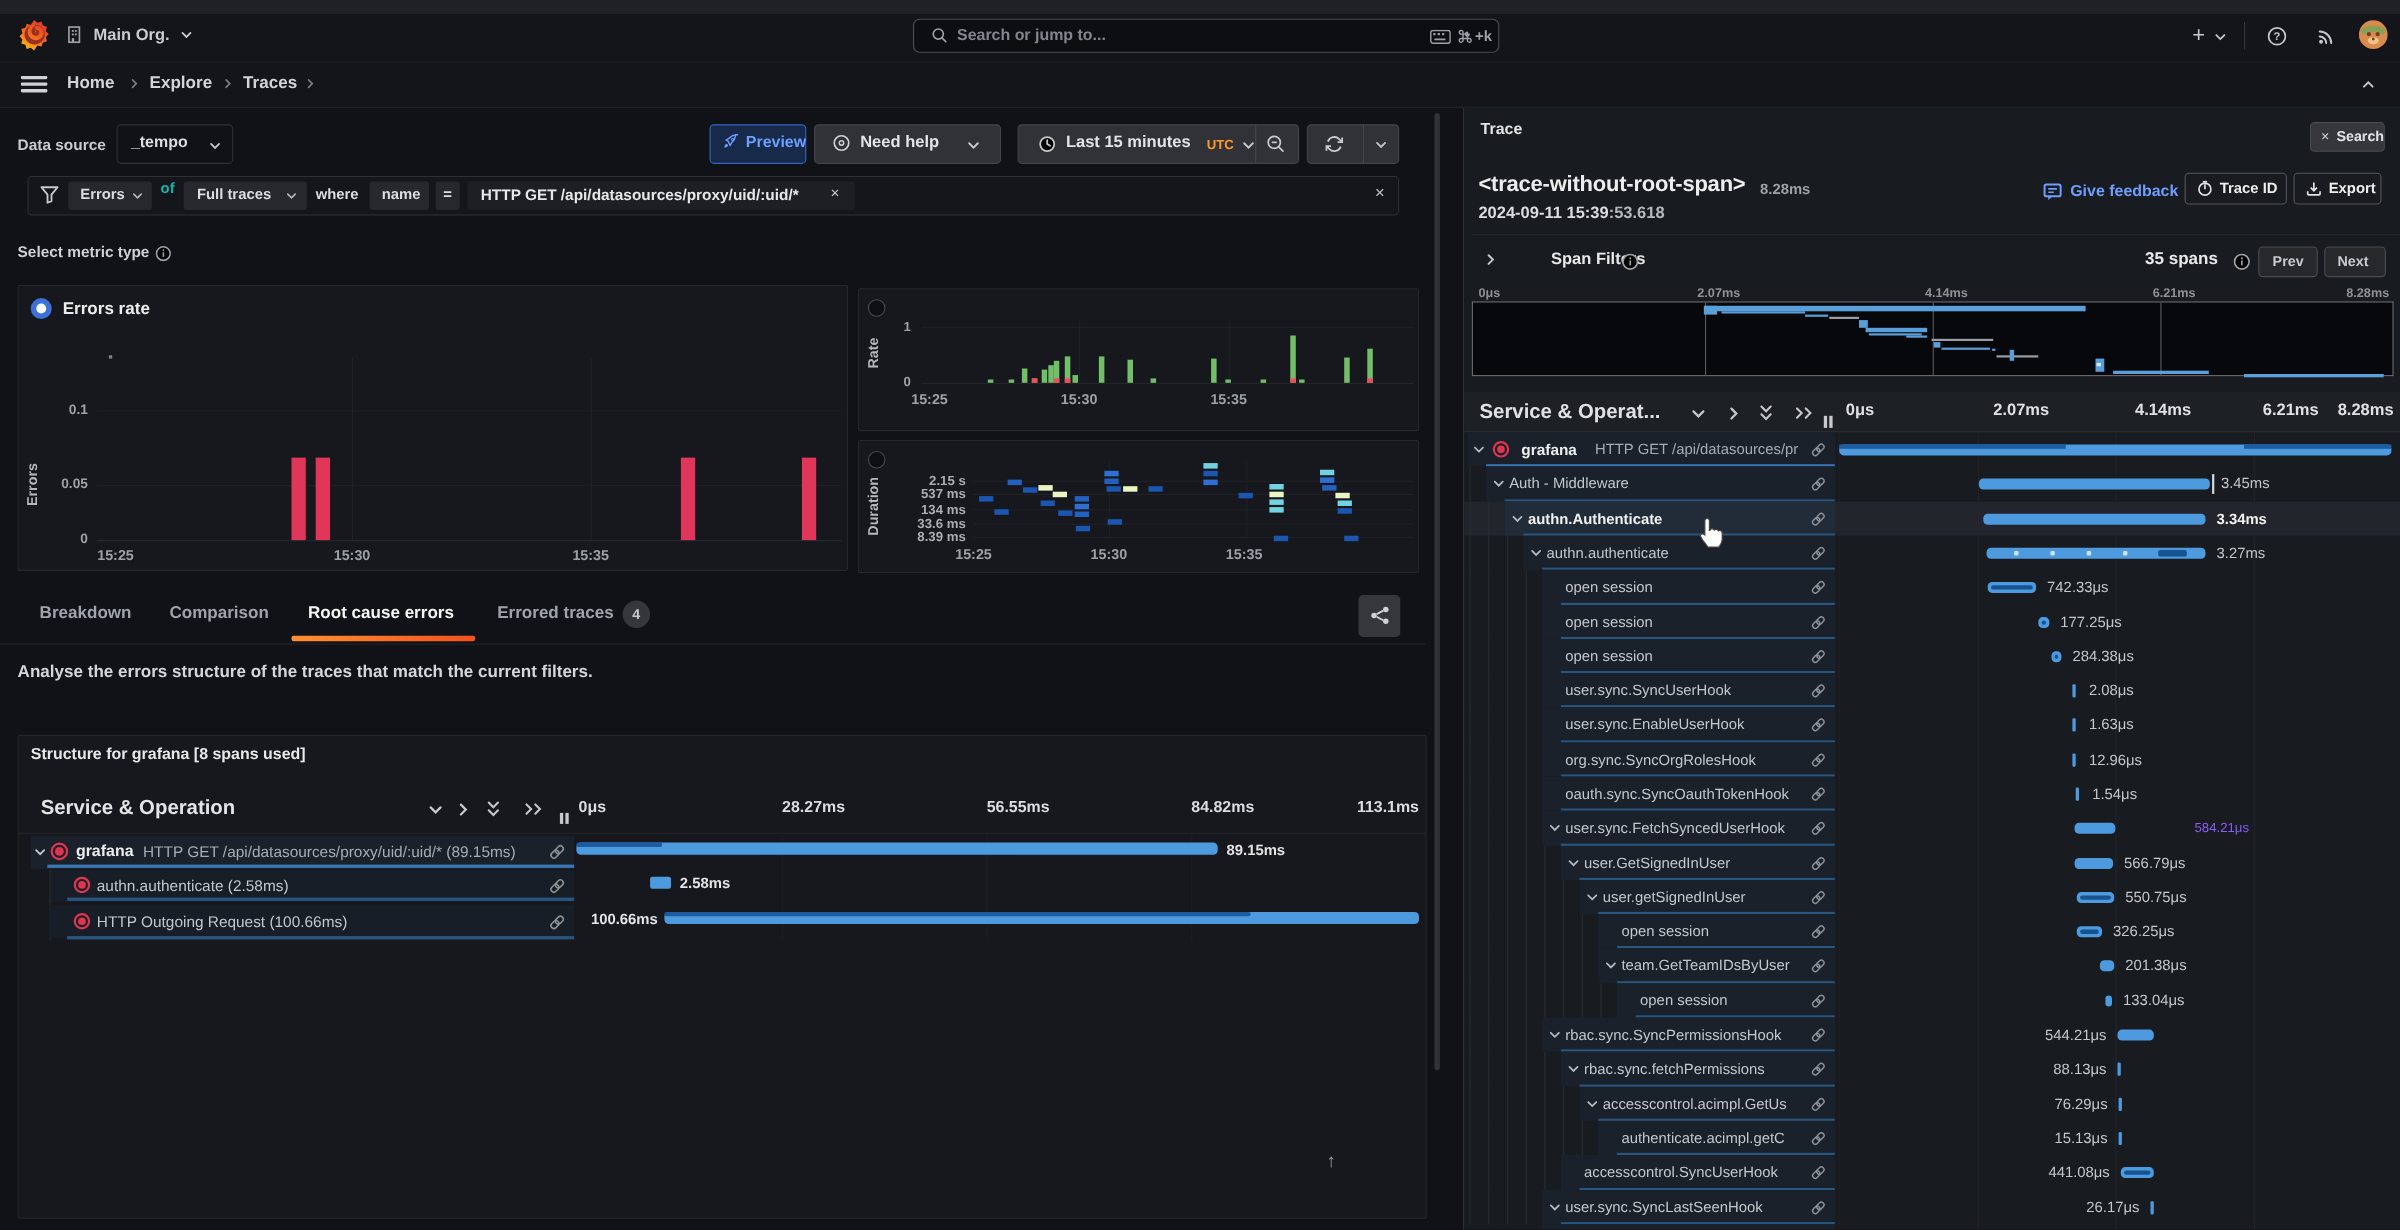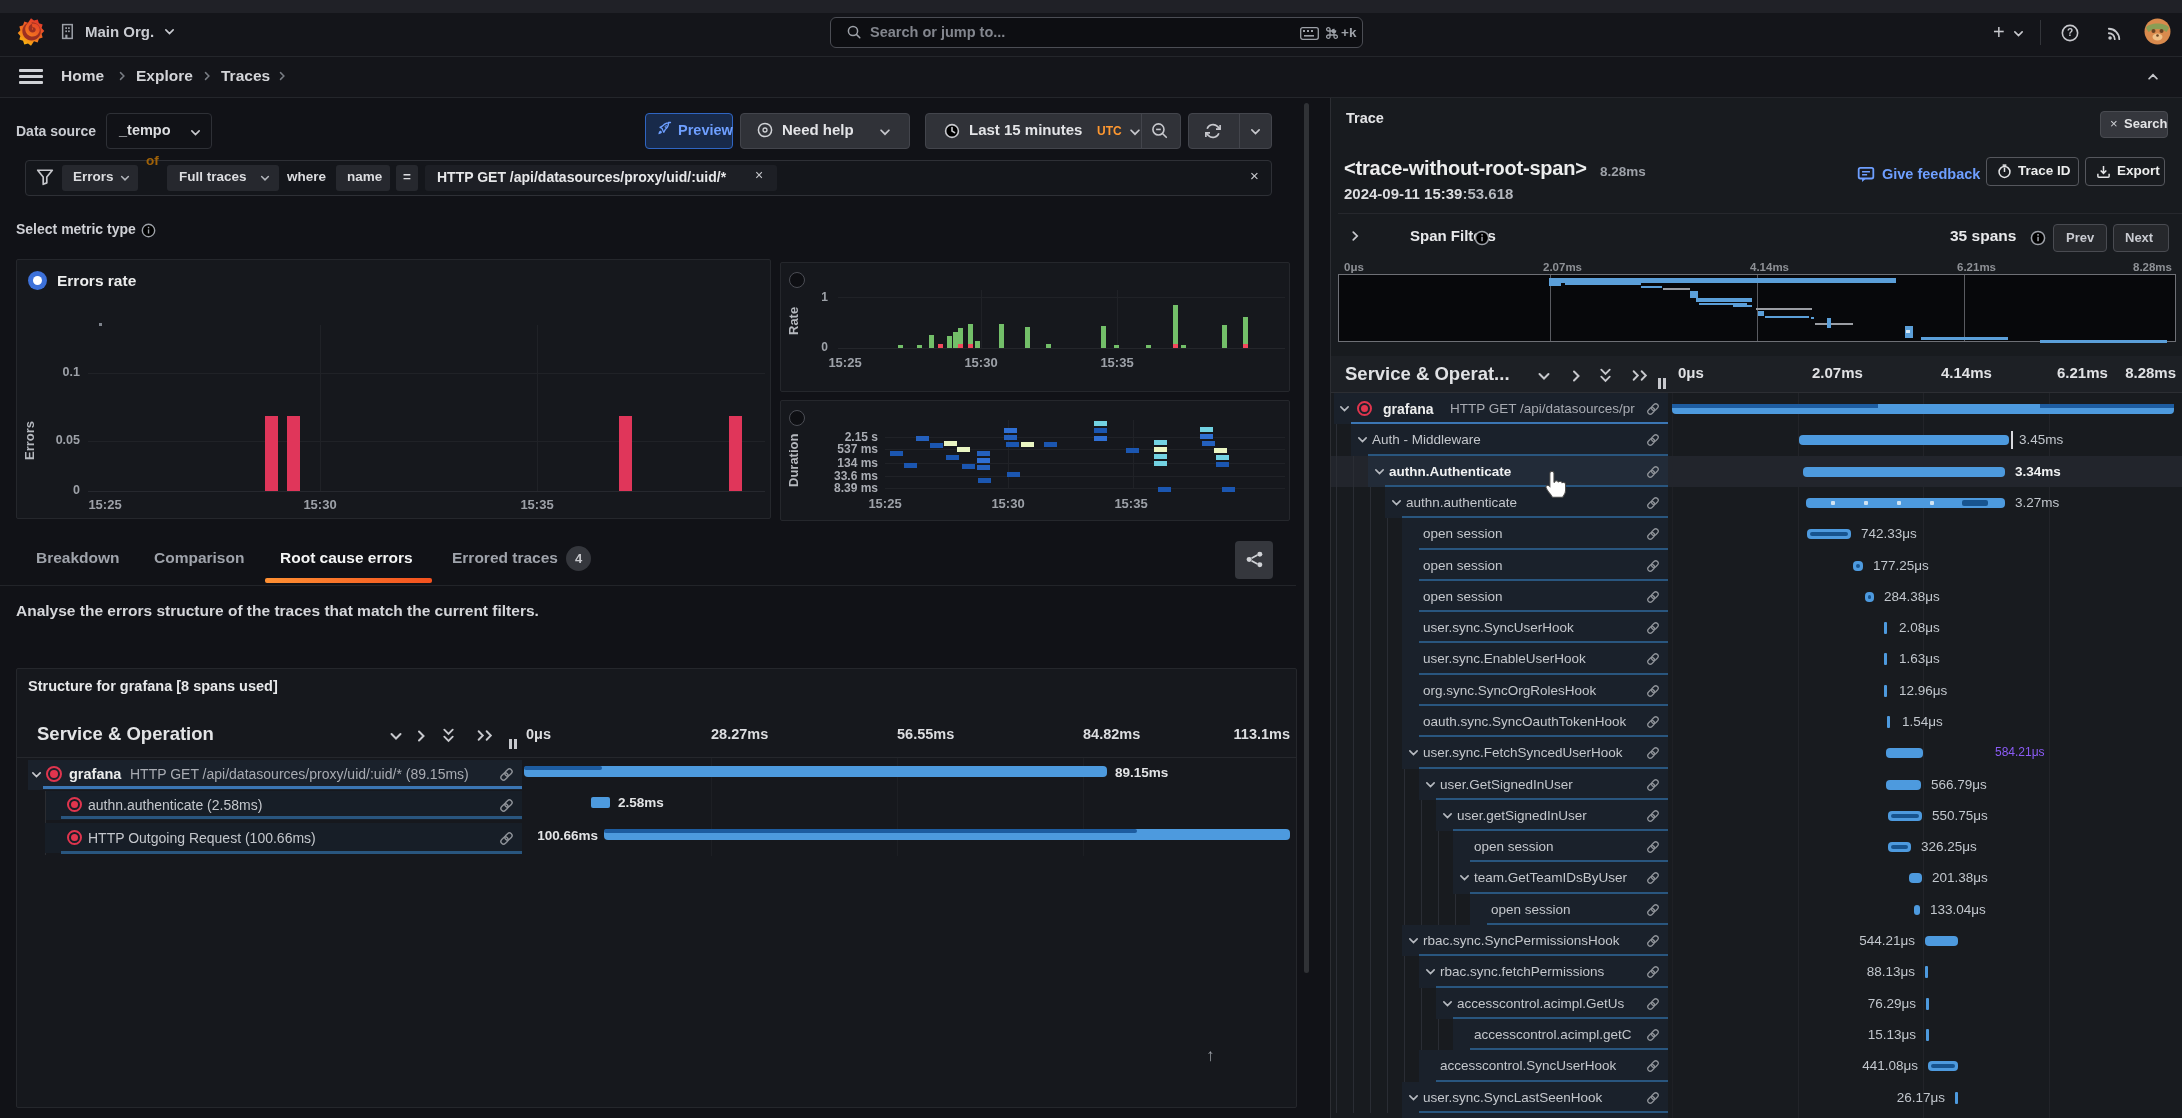--- a/index.html
+++ b/index.html
@@ -140,21 +140,21 @@
     </svg>
     <div class="abs" style="left:25px;top:160px;width:1247px;height:36px;background:#14161b;border:1px solid #2e3036;border-radius:4px"></div>
     <svg style="position:absolute;left:36px;top:168px" width="18" height="18" viewBox="0 0 16 16" fill="none">
       <path d="M1.5 2h13L9.6 8v5.2L6.4 14.5V8z" stroke="#c7c8cd" stroke-width="1.5" stroke-linejoin="round"></path>
     </svg>
     <div class="abs" style="left:62px;top:165px;width:76px;height:26px;background:#26282e;border-radius:3px"></div>
     <div class="t" style="left:73px;top:169px;font-size:13.5px;font-weight:700;color:#dcdde0">Errors</div>
     <svg style="position:absolute;left:119px;top:172px;transform:rotate(0deg)" width="12" height="12" viewBox="0 0 16 16">
       <path d="M3.5 6l4.5 4.5L12.5 6" stroke="#b3b6bc" stroke-width="2" fill="none" stroke-linecap="round"></path>
     </svg>
-    <div class="t" style="left:146px;top:153px;font-size:13.5px;font-weight:700;color:#a16207">of</div>
+    <div class="t" style="left:146px;top:163px;font-size:13.5px;font-weight:700;color:#14b8a6">of</div>
     <div class="abs" style="left:167px;top:165px;width:112px;height:26px;background:#26282e;border-radius:3px"></div>
     <div class="t" style="left:179px;top:169px;font-size:13.5px;font-weight:700;color:#dcdde0">Full traces</div>
     <svg style="position:absolute;left:259px;top:172px;transform:rotate(0deg)" width="12" height="12" viewBox="0 0 16 16">
       <path d="M3.5 6l4.5 4.5L12.5 6" stroke="#b3b6bc" stroke-width="2" fill="none" stroke-linecap="round"></path>
     </svg>
     <div class="t" style="left:287px;top:169px;font-size:13.5px;font-weight:700;color:#dcdde0">where</div>
     <div class="abs" style="left:336px;top:165px;width:54px;height:26px;background:#26282e;border-radius:3px"></div>
     <div class="t" style="left:347px;top:169px;font-size:13.5px;font-weight:700;color:#dcdde0">name</div>
     <div class="abs" style="left:396px;top:165px;width:22px;height:26px;background:#26282e;border-radius:3px"></div>
     <div class="t" style="left:403px;top:169px;font-size:13.5px;font-weight:700;color:#dcdde0">=</div>
@@ -838,21 +838,21 @@
     <div class="t" style="left:1816px;top:996px;width:100px;text-align:right;font-size:13.5px;color:#c2c7cd">76.29μs</div>
     <div class="abs" style="left:1453px;top:1019px;width:215px;height:31px;background:#1a212b"></div>
     <div class="abs" style="left:1470px;top:1048px;width:198px;height:2px;background:#29567f"></div>
     <div class="abs" style="left:1336px;top:1019px;width:1px;height:31px;background:#2a2d34"></div>
     <div class="abs" style="left:1353px;top:1019px;width:1px;height:31px;background:#2a2d34"></div>
     <div class="abs" style="left:1370px;top:1019px;width:1px;height:31px;background:#2a2d34"></div>
     <div class="abs" style="left:1387px;top:1019px;width:1px;height:31px;background:#2a2d34"></div>
     <div class="abs" style="left:1404px;top:1019px;width:1px;height:31px;background:#2a2d34"></div>
     <div class="abs" style="left:1421px;top:1019px;width:1px;height:31px;background:#2a2d34"></div>
     <div class="abs" style="left:1438px;top:1019px;width:1px;height:31px;background:#2a2d34"></div>
-    <div class="t" style="left:1474px;top:1027px;font-size:13.5px;color:#c4c7cc">accesscontrol.acimpl.getC</div>
+    <div class="t" style="left:1474px;top:1027px;font-size:13.5px;color:#c4c7cc">authenticate.acimpl.getC</div>
     <svg style="position:absolute;left:1646px;top:1028px" width="14" height="14" viewBox="0 0 16 16">
       <g stroke="#8e9298" stroke-width="1.5" fill="none" transform="rotate(-45 8 8)">
         <rect x="0.8" y="5.2" width="8.4" height="5.6" rx="2.8"></rect>
         <rect x="6.8" y="5.2" width="8.4" height="5.6" rx="2.8"></rect>
       </g>
     </svg>
     <div class="abs" style="left:1926px;top:1029px;width:3px;height:12px;background:#4d9ade;border-radius:1px"></div>
     <div class="t" style="left:1816px;top:1027px;width:100px;text-align:right;font-size:13.5px;color:#c2c7cd">15.13μs</div>
     <div class="abs" style="left:1419px;top:1050px;width:249px;height:32px;background:#1a212b"></div>
     <div class="abs" style="left:1436px;top:1080px;width:232px;height:2px;background:#29567f"></div>

